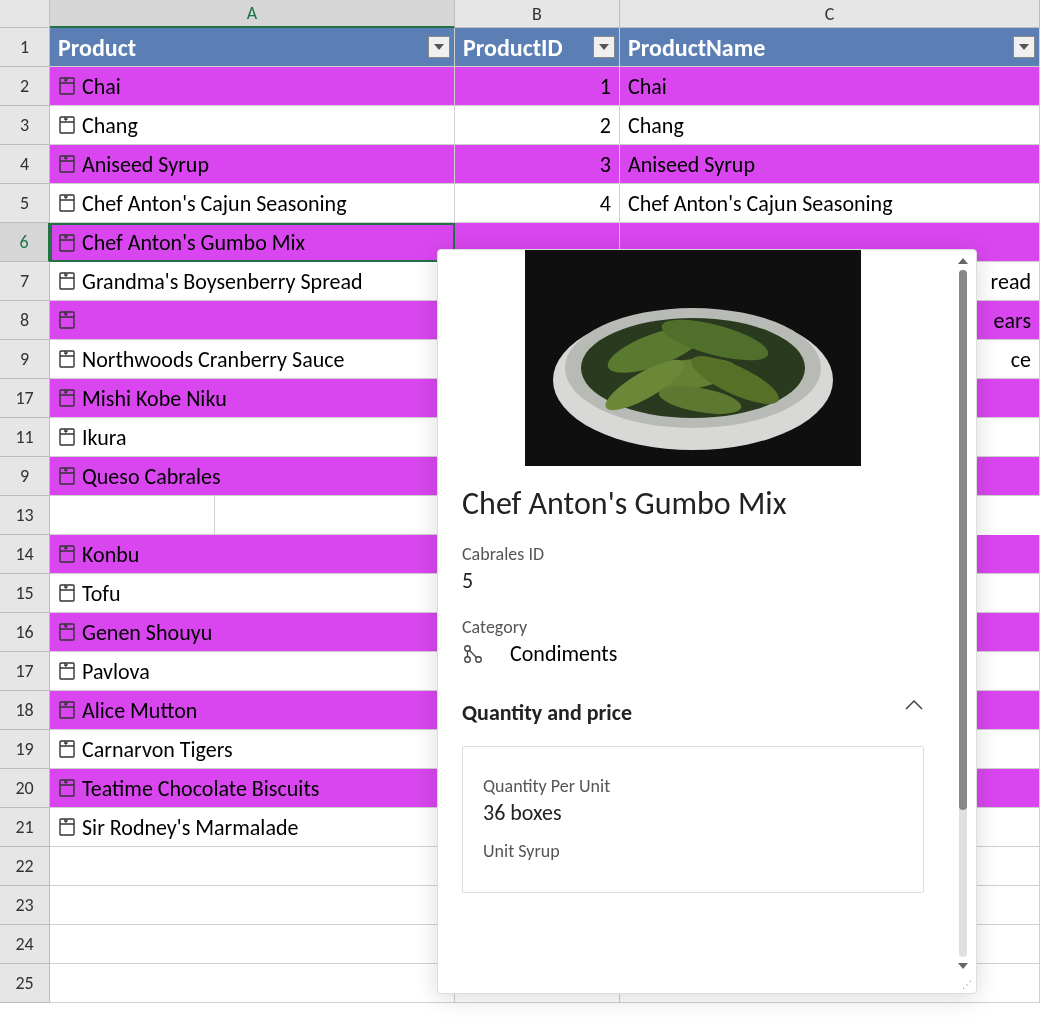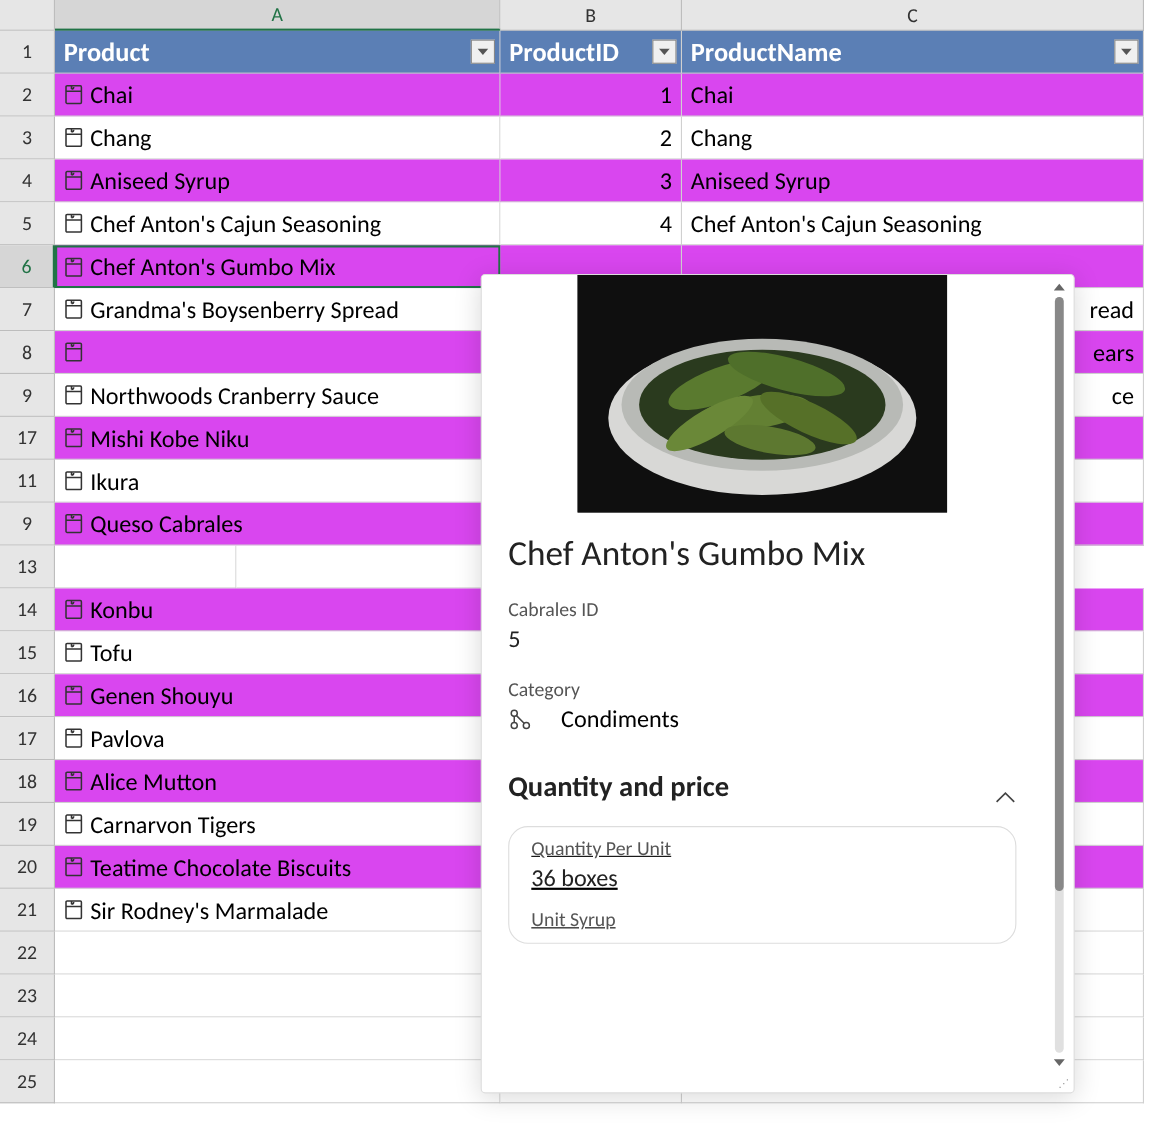--- a/index.html
+++ b/index.html
@@ -137,23 +137,23 @@
   width: 336px; height: 216px;
   margin: 0 auto;
   display: block;
   background: #1a1a1a;
   border-radius: 0;
 }
 .card-title { font-size: 32px; color: #222; margin: 18px 0 20px 0; font-weight: 400; }
 .card-label { font-size: 18px; color: #555; margin-bottom: 2px; }
 .card-value { font-size: 22px; color: #222; margin-bottom: 22px; }
 .cat-row { display: flex; align-items: center; gap: 26px; font-size: 22px; margin-bottom: 32px; }
-.section-hdr { display: flex; justify-content: space-between; align-items: flex-end; font-size: 26px; font-weight: 600; color: #222; margin-bottom: 20px; }
+.section-hdr { display: flex; justify-content: space-between; align-items: flex-start; font-size: 22px; font-weight: 600; color: #222; margin-bottom: 20px; }
 .chev { width: 20px; height: 12px; }
-.qbox { border: 1px solid #ddd; border-radius: 18px; padding: 8px 20px; text-decoration: underline; }
+.qbox { border: 1px solid #ddd; border-radius: 2px; padding: 28px 20px; }
 .qbox .card-label { font-size: 18px; }
 .qbox .card-value { font-size: 22px; margin-bottom: 14px; }
 .resize-handle { position: absolute; right: 4px; bottom: 2px; font-size: 10px; color: #999; }
 </style>
 </head>
 <body>
 
 <div class="grid">
   <div class="col-headers">
     <div class="corner"></div>

